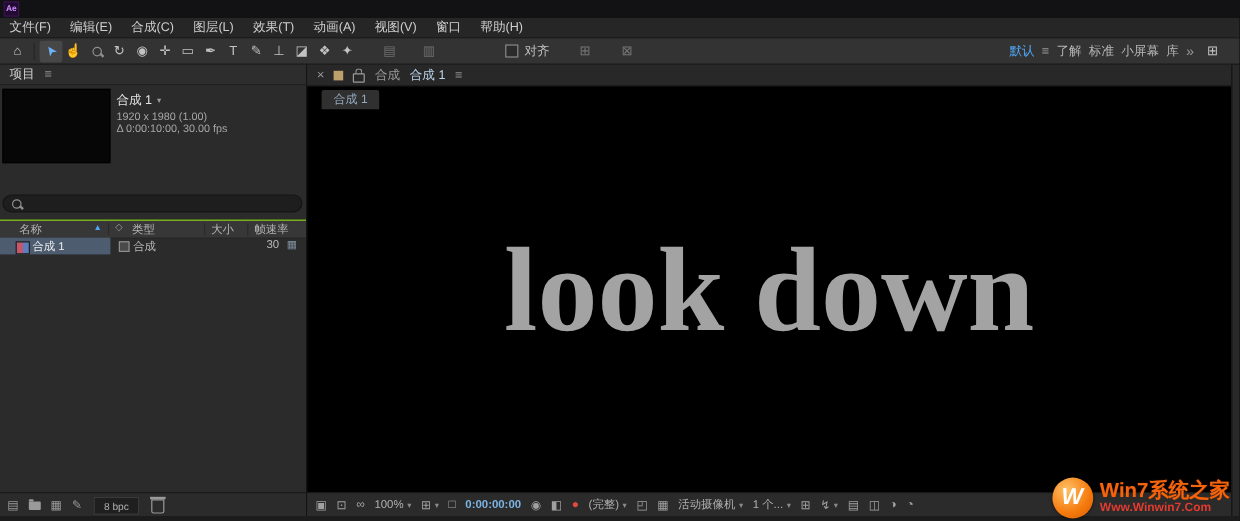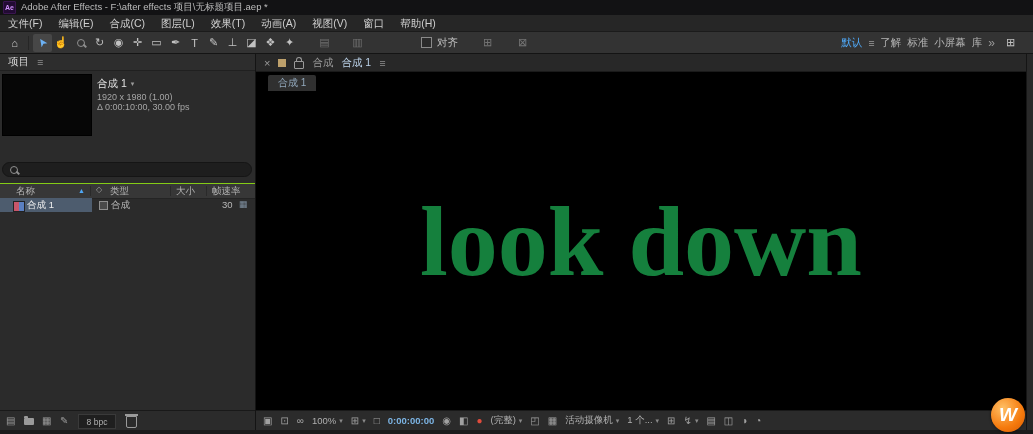--- a/index.html
+++ b/index.html
@@ -74,21 +74,21 @@
   .vclose{color:#9a9a9a;font-size:11px}
   .vswatch{width:8px;height:8px;background:#bda06b}
   .lock{position:relative;width:8px;height:6px;border:1px solid #9a9a9a;border-radius:1px;margin-top:4px}
   .lock::before{content:"";position:absolute;width:4px;height:4px;border:1px solid #9a9a9a;border-bottom:none;
                 border-radius:3px 3px 0 0;left:1px;top:-5px}
   .vpanel{color:#9a9a9a}
   .vcomp{color:#bcd3ea}
   .vmenu{color:#8f8f8f}
   .canvas{position:absolute;left:0;top:18px;width:100%;height:338px;background:#000;
           display:flex;align-items:center;justify-content:center}
-  .canvas-text{font-family:"Liberation Serif",serif;font-weight:bold;font-size:100px;color:#15803d;white-space:nowrap}
+  .canvas-text{font-family:"Liberation Serif",serif;font-weight:bold;font-size:100px;color:#a3a3a3;white-space:nowrap}
   .minitab{position:absolute;left:12px;top:21px;height:16px;background:#303030;border-radius:2px 2px 0 0;
            display:flex;align-items:center;padding:0 10px;font-size:10px;color:#93a9bd;z-index:3}
   .statusbar{position:absolute;left:0;top:356px;width:100%;height:20px;background:#2b2b2b;border-top:1px solid #191919;
              display:flex;align-items:center;gap:8px;padding:0 7px;box-sizing:border-box;font-size:9.5px;color:#b0b0b0;
              white-space:nowrap;overflow:hidden}
   .sb-ico{font-size:10px;color:#a0a0a0;flex:0 0 auto}
   .sb-group{display:flex;align-items:center;gap:3px;flex:0 0 auto}
   .caret{font-size:7px;color:#8a8a8a}
   .timecode{color:#7cb4e4;font-weight:bold}
   .red{color:#e04b3c}
@@ -100,21 +100,20 @@
             background:radial-gradient(circle at 35% 30%,#ffc066,#f57a0d 60%,#d85a00);
             display:flex;align-items:center;justify-content:center;box-shadow:0 0 3px rgba(0,0,0,.6)}
   .wm-title{font-size:17px;font-weight:bold;color:#f2640d;line-height:18px;text-shadow:0 0 1px #7a2800}
   .wm-url{font-size:10px;font-weight:bold;color:#e33b2f;line-height:12px}
 </style>
 </head>
 <body>
 
 <div class="titlebar">
   <span class="ae-badge">Ae</span>
-  <span>Adobe After Effects - F:\after effects 项目\无标题项目.aep *</span>
 </div>
 
 <div class="menubar">
   <span class="mi">文件(F)</span>
   <span class="mi">编辑(E)</span>
   <span class="mi">合成(C)</span>
   <span class="mi">图层(L)</span>
   <span class="mi">效果(T)</span>
   <span class="mi">动画(A)</span>
   <span class="mi">视图(V)</span>
@@ -279,13 +278,17 @@
     <span class="sb-ico">◑</span>
     <span class="sb-ico">◔</span>
   </div>
 </div>
 
 <div class="right-strip"></div>
 <div class="bottom-strip"></div>
 
 <div class="watermark">
   <span class="wm-badge">W</span>
+  <span class="wm-col">
+    <div class="wm-title">Win7系统之家</div>
+    <div class="wm-url">Www.Winwin7.Com</div>
+  </span>
 </div>
 
 </body></html>

